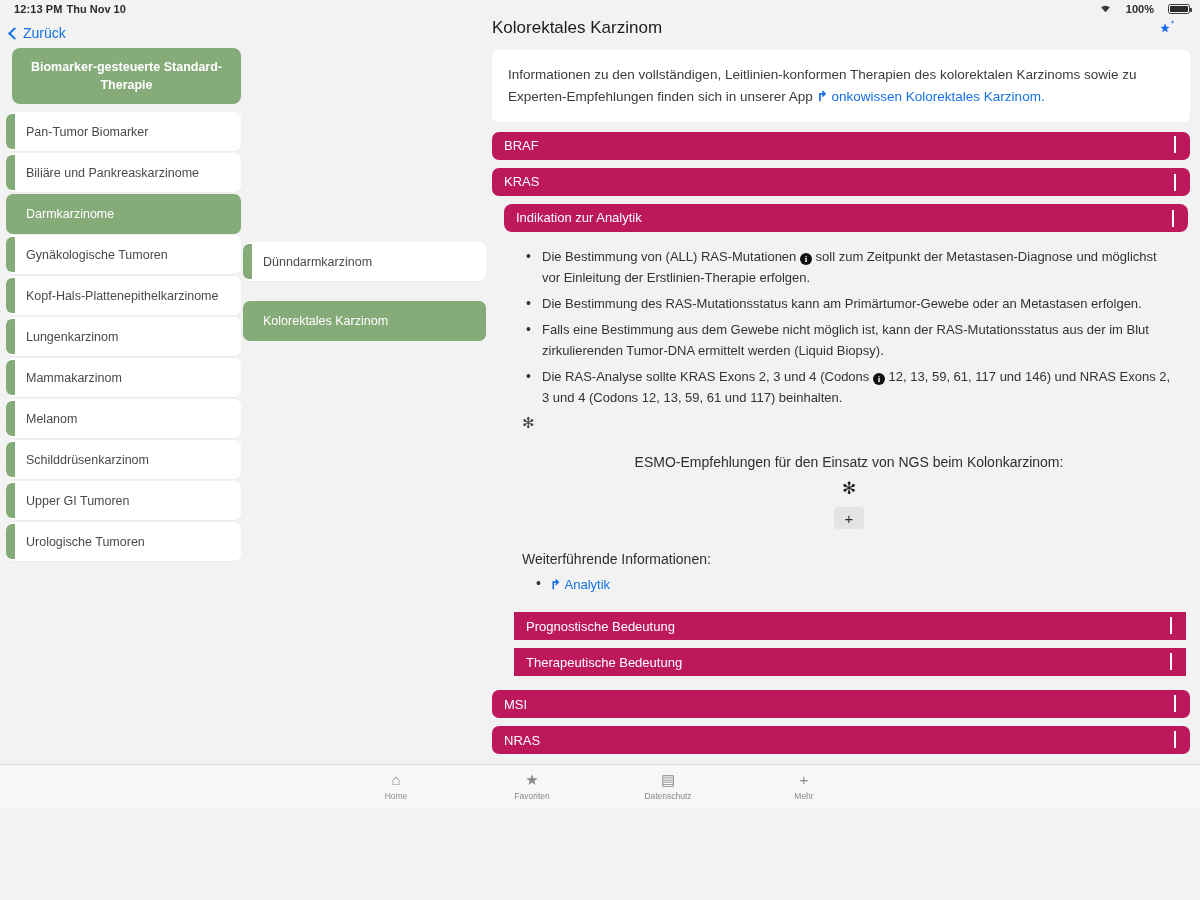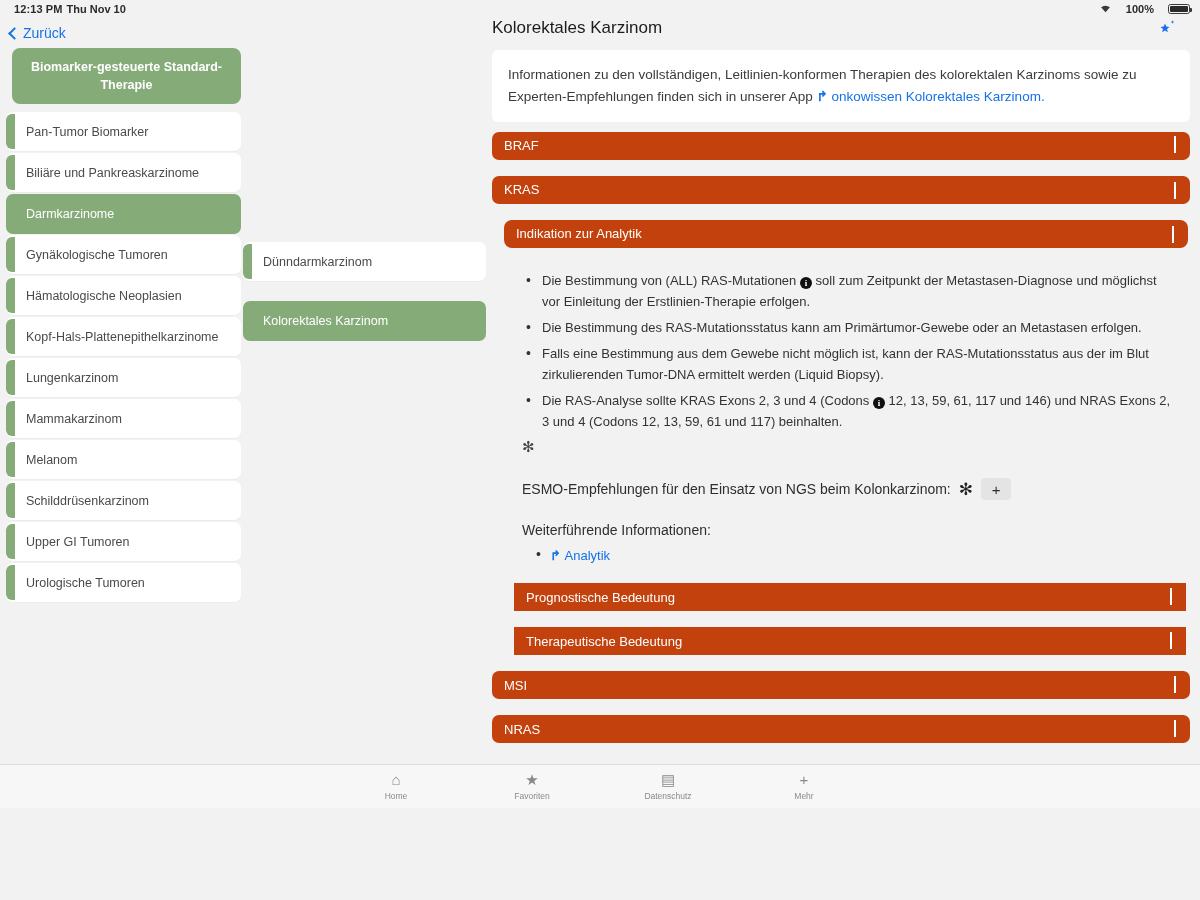--- a/index.html
+++ b/index.html
@@ -97,23 +97,23 @@
     background: #ffffff; border-radius: 6px; margin: 0 10px 0 2px;
     padding: 14px 16px 14px 16px;
   }
   .intro { font-size: 13.5px; color: #3b3b3b; line-height: 1.62; }
   .link { color: #1572e8; cursor: pointer; }
   .linkarrow { color: #1572e8; font-weight: bold; }
 
   .sections { margin: 10px 10px 0 2px; }
 
   .acc-bar {
-    background: #c2410c; color: #fff; border-radius: 7px;
+    background: #be185d; color: #fff; border-radius: 7px;
     height: 28px; display: flex; align-items: center;
-    padding: 0 14px 0 12px; font-size: 13px; margin-bottom: 16px;
+    padding: 0 14px 0 12px; font-size: 13px; margin-bottom: 8px;
     cursor: pointer; font-weight: 500;
   }
   .acc-bar.l2 { margin-left: 12px; margin-right: 2px; border-radius: 8px; height: 28px; }
   .acc-bar.l3 { margin-left: 22px; margin-right: 4px; border-radius: 0; }
   .acc-bar .chev { margin-left: auto; }
   .chev-right { width: 8px; height: 8px; border-top: 2px solid #fff;
     border-right: 2px solid #fff; transform: rotate(45deg); }
   .chev-down { width: 8px; height: 8px; border-bottom: 2px solid #fff;
     border-right: 2px solid #fff; transform: rotate(45deg); margin-bottom: 3px; }
 
@@ -128,21 +128,21 @@
   }
   .info-dot {
     display: inline-block; width: 12px; height: 12px; border-radius: 50%;
     background: #111; color: #fff; font-size: 9px; font-weight: bold;
     text-align: center; line-height: 12px; vertical-align: -1px;
     font-family: "Liberation Serif", serif; cursor: pointer;
   }
   .starnote { font-size: 15px; color: #444; margin: 6px 0 0 8px; }
   .esmo-row {
     display: flex; align-items: center; gap: 8px; margin: 22px 0 0 8px;
-    font-size: 14px; color: #2e2e2e;
+    font-size: 14px; color: #2e2e2e; flex-direction: column;
   }
   .esmo-star { font-size: 17px; color: #222; }
   .plus-btn {
     width: 30px; height: 22px; background: #e4e4e4; border-radius: 4px;
     display: flex; align-items: center; justify-content: center;
     font-size: 15px; color: #2e2e2e; cursor: pointer;
   }
   .weiter-title { font-size: 14px; color: #2e2e2e; margin: 22px 0 6px 8px; }
   ul.links { list-style: none; margin-left: 22px; }
   ul.links li { position: relative; padding-left: 14px; font-size: 13px; line-height: 1.8; }
@@ -201,24 +201,20 @@
       <div class="side-item active">
         <span class="strip"></span>
         <span>Darmkarzinome</span>
         </div>
       <div class="side-item">
         <span class="strip"></span>
         <span>Gynäkologische Tumoren</span>
         </div>
       <div class="side-item">
         <span class="strip"></span>
-        <span>Hämatologische Neoplasien</span>
-        </div>
-      <div class="side-item">
-        <span class="strip"></span>
         <span>Kopf-Hals-Plattenepithelkarzinome</span>
         </div>
       <div class="side-item">
         <span class="strip"></span>
         <span>Lungenkarzinom</span>
         </div>
       <div class="side-item">
         <span class="strip"></span>
         <span>Mammakarzinom</span>
         </div>

